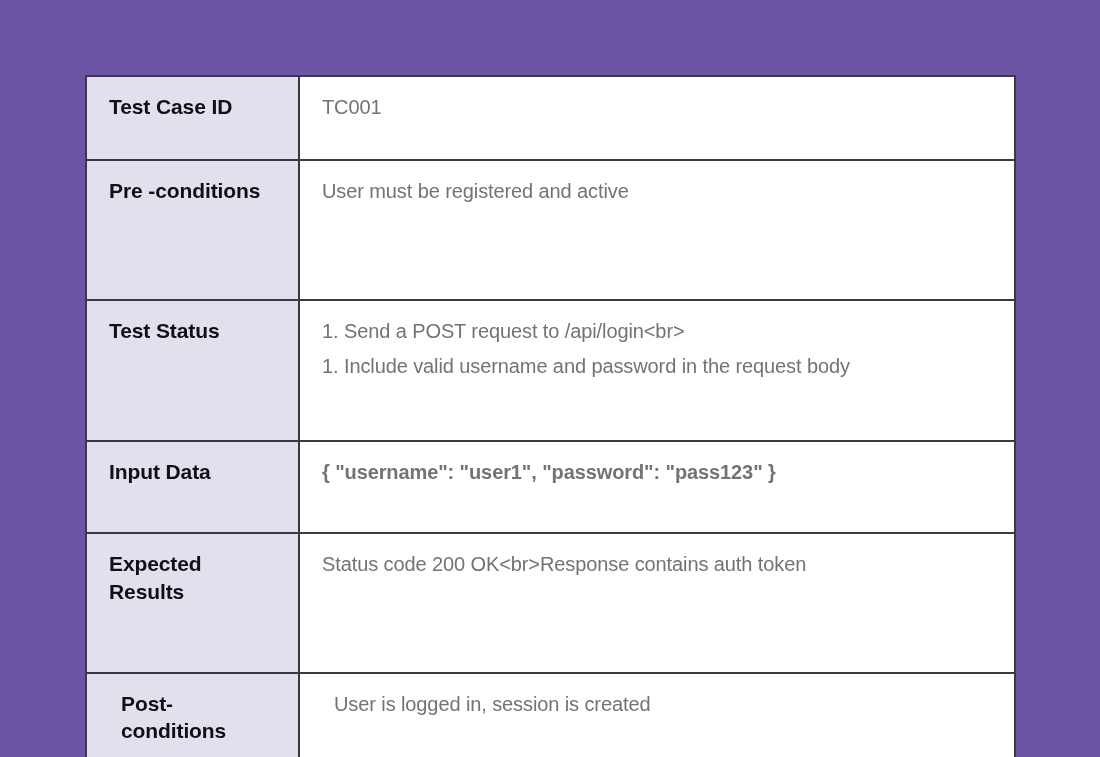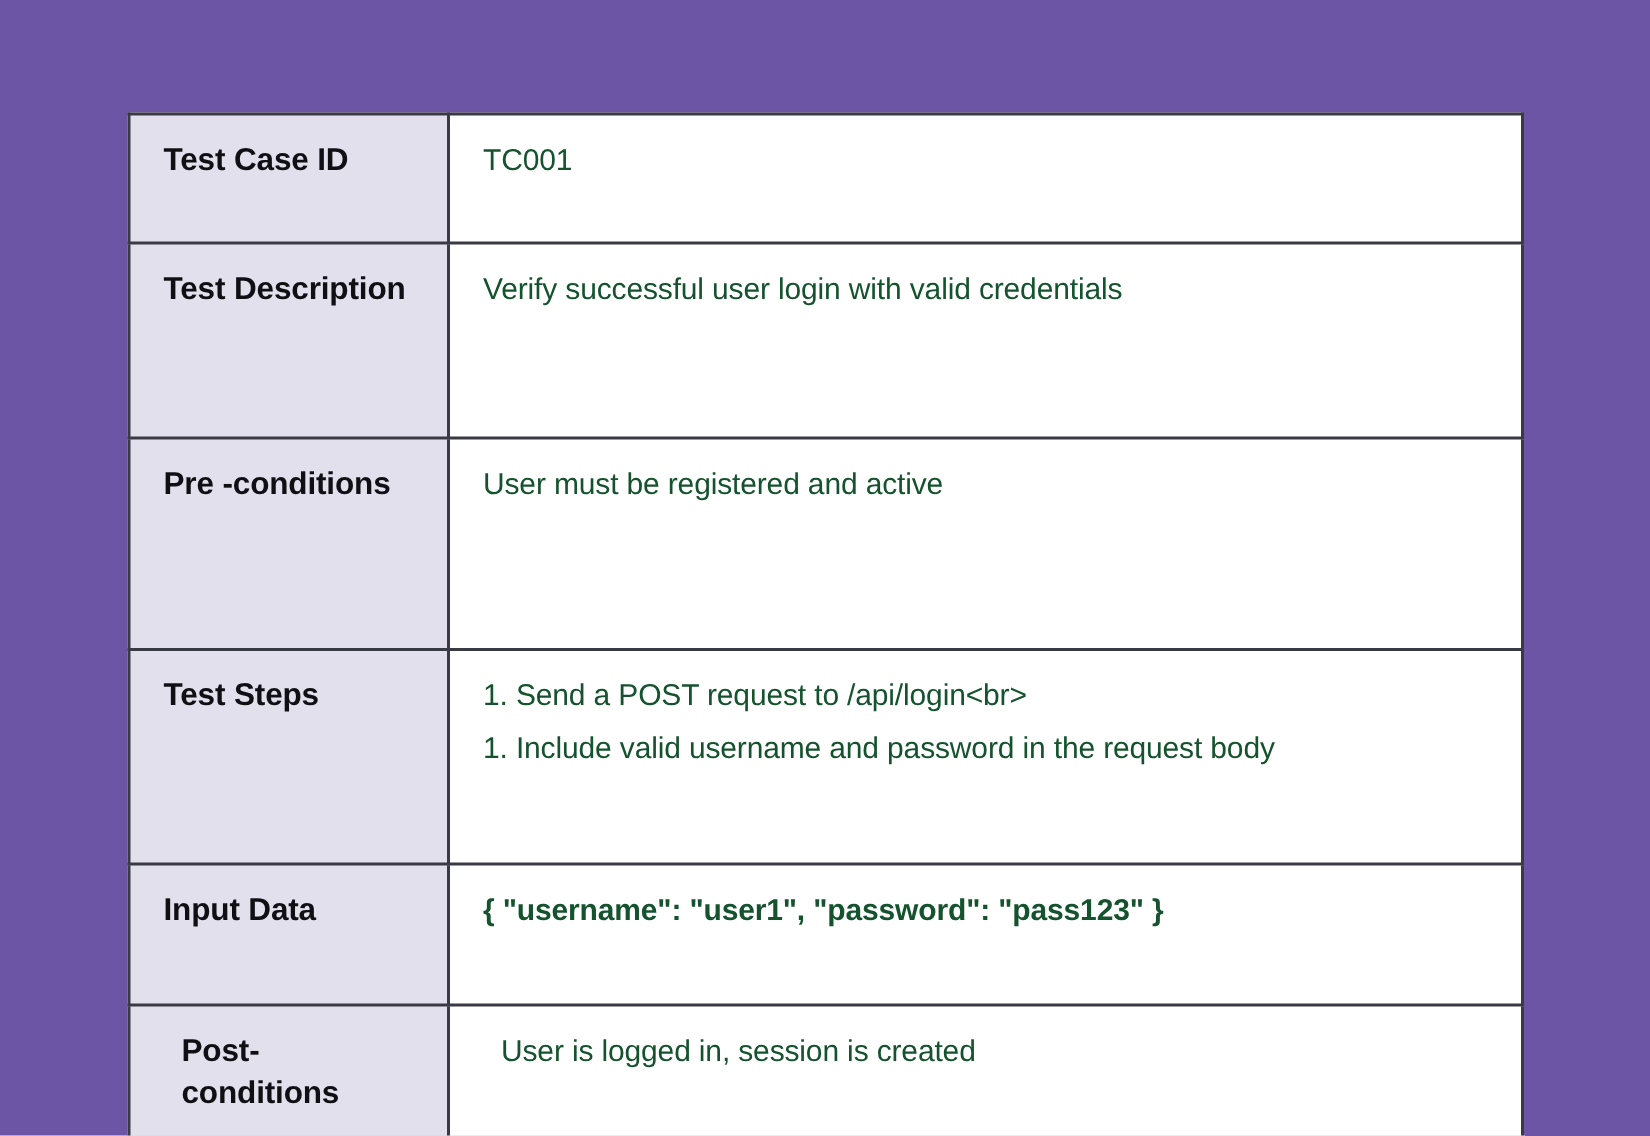--- a/index.html
+++ b/index.html
@@ -54,21 +54,21 @@
     background: #e2e0ec;
     color: #101014;
     font-weight: 700;
     font-size: 21px;
     line-height: 1.32;
     letter-spacing: -0.1px;
   }
 
   td.value-cell {
     background: #ffffff;
-    color: #14532d;
+    color: #737373;
     font-weight: 400;
     font-size: 20px;
     line-height: 1.45;
     letter-spacing: -0.1px;
   }
 
   td.value-cell.bold-value {
     font-weight: 700;
   }
 
@@ -96,49 +96,49 @@
       </colgroup>
       <tbody>
 
         <tr class="row-id">
           <td class="label-cell">Test Case ID</td>
           <td class="value-cell">
             <span class="value-line">TC001</span>
           </td>
         </tr>
 
-        <tr class="row-desc">
-          <td class="label-cell">Test Description</td>
-          <td class="value-cell">
-            <span class="value-line">Verify successful user login with valid credentials</span>
-          </td>
-        </tr>
 
         <tr class="row-pre">
           <td class="label-cell">Pre -conditions</td>
           <td class="value-cell">
             <span class="value-line">User must be registered and active</span>
           </td>
         </tr>
 
         <tr class="row-steps">
-          <td class="label-cell">Test Steps</td>
+          <td class="label-cell">Test Status</td>
           <td class="value-cell">
             <span class="value-line">1. Send a POST request to /api/login&lt;br&gt;</span>
             <span class="value-line">1. Include valid username and password in the request body</span>
           </td>
         </tr>
 
         <tr class="row-input">
           <td class="label-cell">Input Data</td>
           <td class="value-cell bold-value">
             <span class="value-line">{ "username": "user1", "password": "pass123" }</span>
           </td>
         </tr>
 
+        <tr class="row-expected">
+          <td class="label-cell">Expected Results</td>
+          <td class="value-cell">
+            <span class="value-line">Status code 200 OK&lt;br&gt;Response contains auth token</span>
+          </td>
+        </tr>
 
         <tr class="row-post">
           <td class="label-cell">Post-conditions</td>
           <td class="value-cell">
             <span class="value-line">User is logged in, session is created</span>
           </td>
         </tr>
 
       </tbody>
     </table>

